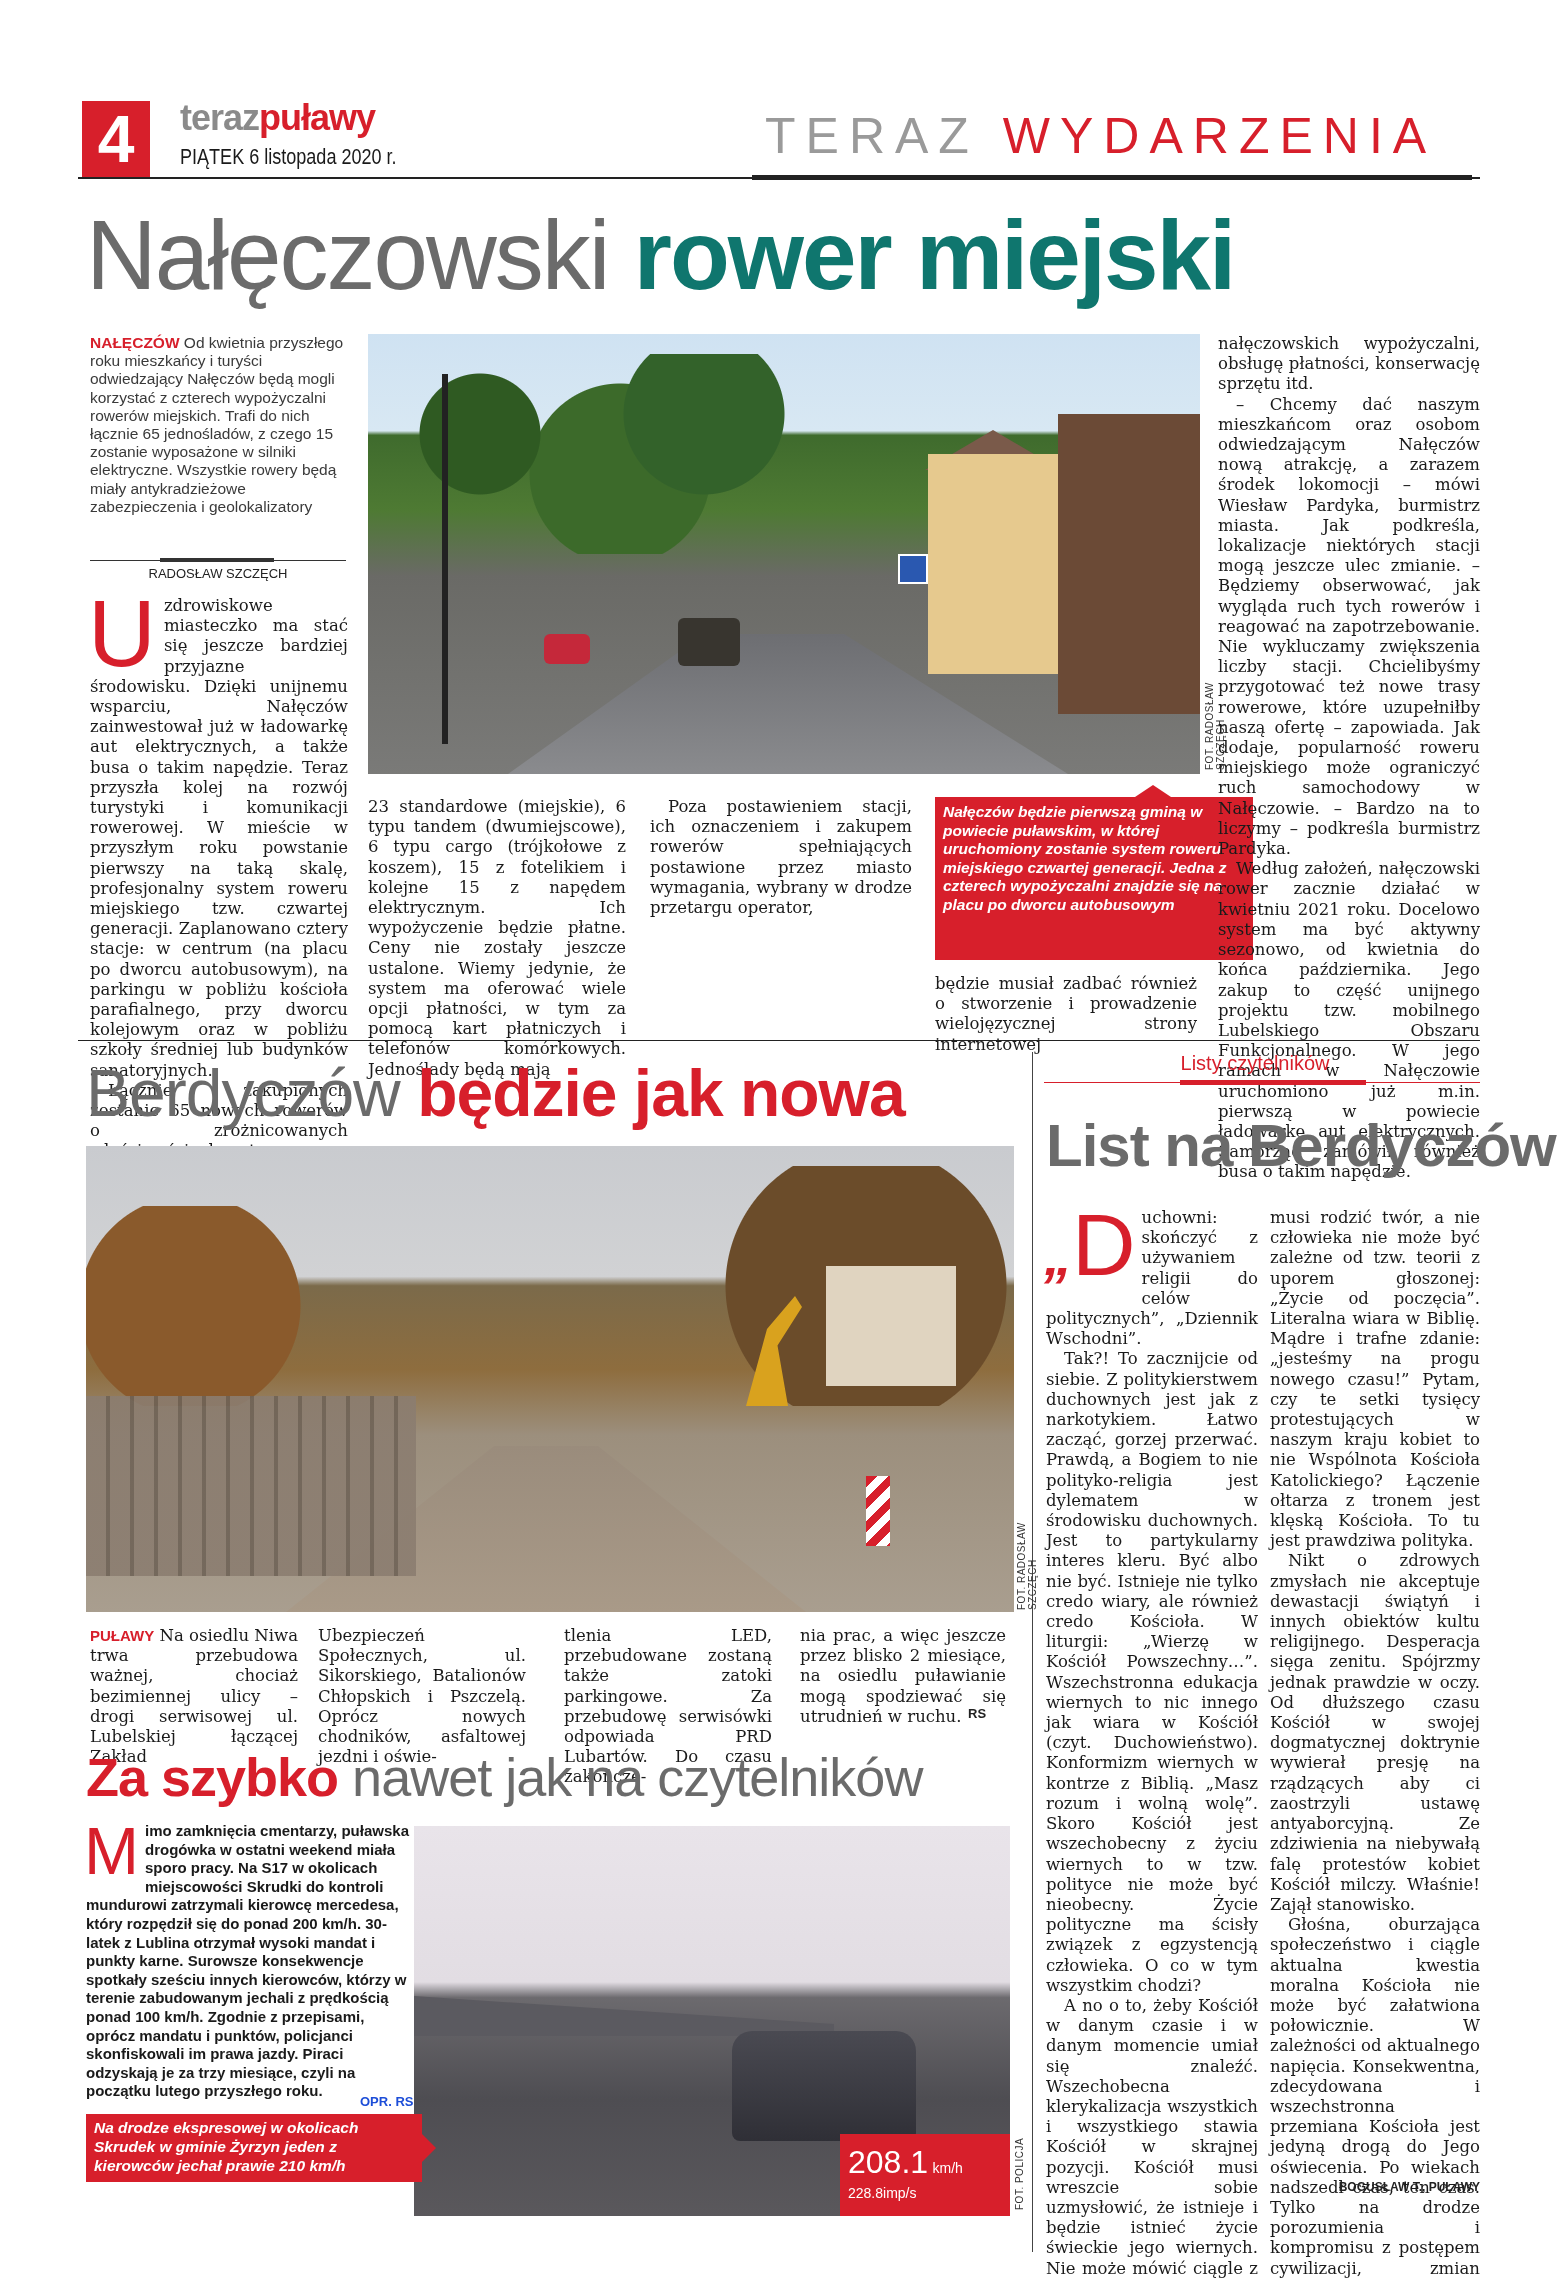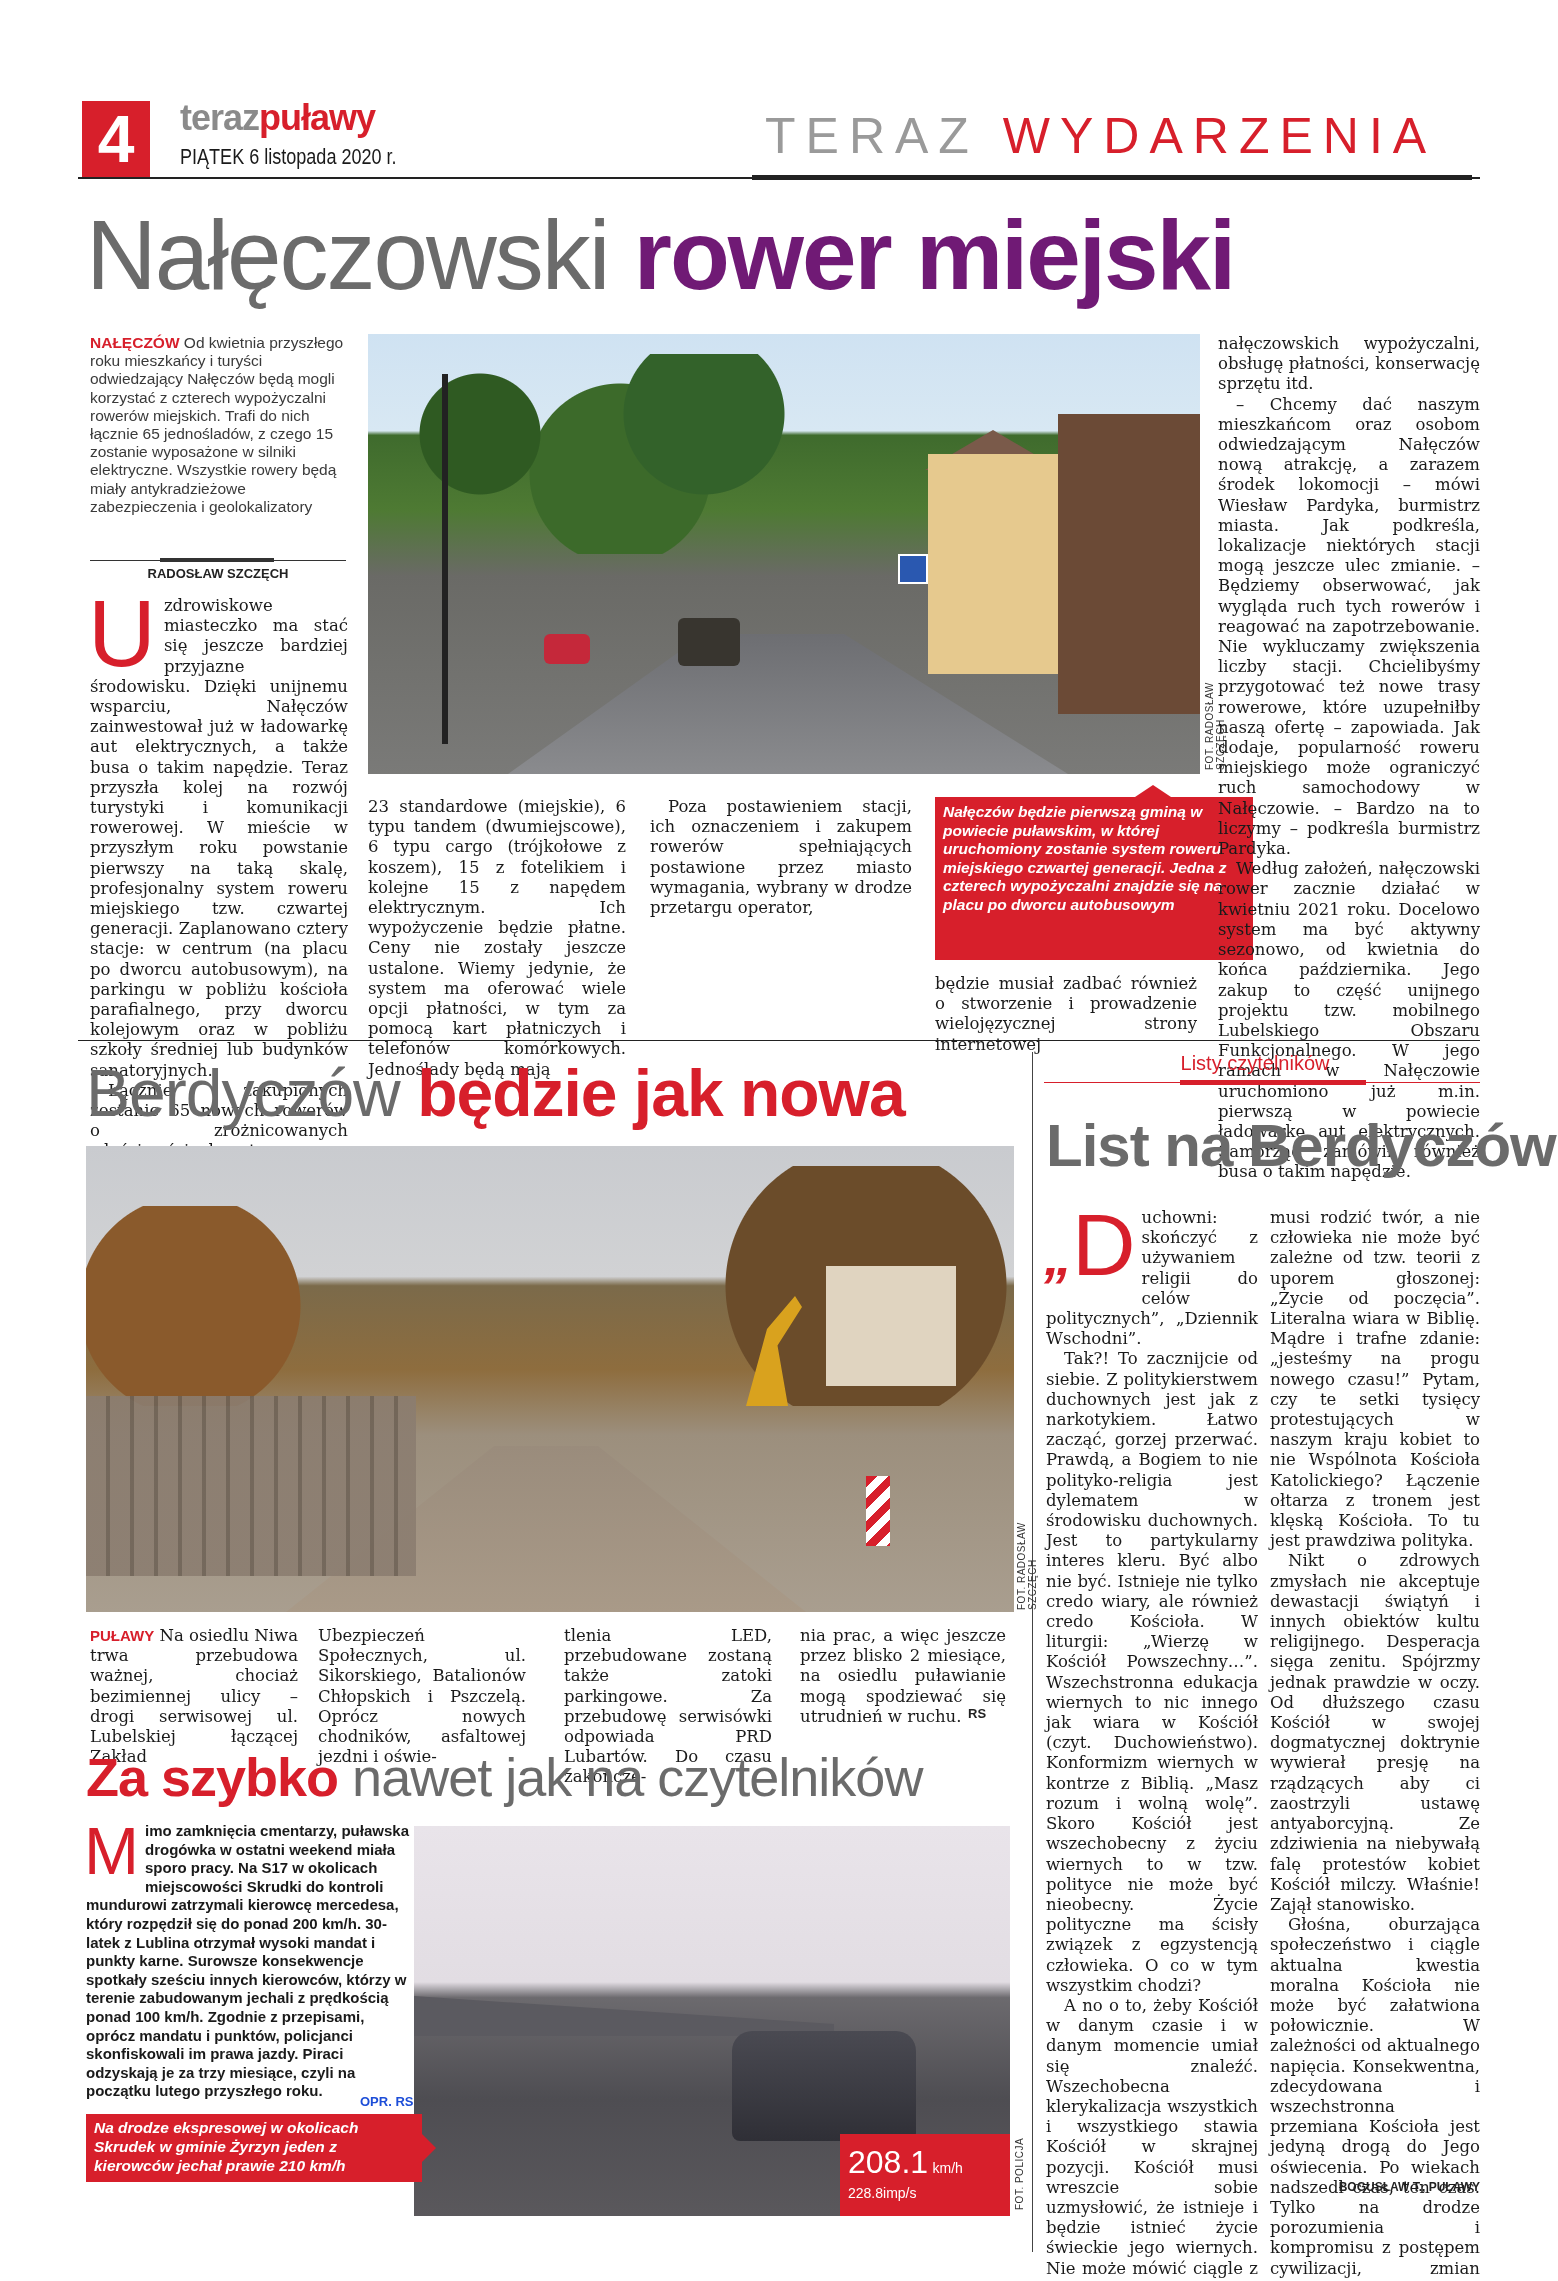--- a/index.html
+++ b/index.html
@@ -17,28 +17,28 @@
   .dateline { left: 180px; top: 143px; font-family: "Liberation Sans", sans-serif; font-size: 22px; line-height: 28px; color: #1a1a1a; transform: scaleX(0.82); transform-origin: left; }
   .section-title { left: 765px; top: 108px; font-family: "Liberation Sans", sans-serif; font-size: 50px; letter-spacing: 10px; line-height: 56px; font-weight: normal; }
   .section-title .s1 { color: #9a9a9a; }
   .section-title .s2 { color: #d71f2b; }
   .rule-top { left: 78px; top: 177px; width: 1402px; height: 2px; background: #222; }
   .rule-top-thick { left: 752px; top: 175px; width: 720px; height: 5px; background: #222; }
 
   
   .h1 { left: 86px; top: 190px; font-family: "Liberation Sans", sans-serif; font-size: 98px; line-height: 130px; letter-spacing: -2px; white-space: nowrap; }
   .h1 .light { color: #6b6b6b; font-weight: normal; }
-  .h1 .bold { color: #701a75; font-weight: bold; }
+  .h1 .bold { color: #0f766e; font-weight: bold; }
 
   
   .lead { left: 90px; top: 334px; width: 265px; font-family: "Liberation Sans", sans-serif; font-size: 15.5px; line-height: 18.2px; color: #3a3a3a; }
   .lead .place { color: #d71f2b; font-weight: bold; }
   .byline-rule { left: 90px; top: 560px; width: 256px; height: 1px; background: #333; }
   .byline-rule-thick { left: 160px; top: 558px; width: 114px; height: 4px; background: #333; }
-  .byline { left: 90px; top: 566px; width: 256px; text-align: center; font-family: "Liberation Sans", sans-serif; font-weight: bold; font-size: 13px; color: #222; }
+  .byline { left: 90px; top: 566px; width: 256px; text-align: center; font-family: "Liberation Sans", sans-serif; font-weight: normal; font-size: 13px; color: #222; }
 
   .body-col { font-size: 16.5px; line-height: 20.2px; text-align: justify; hyphens: auto; color: #1a1a1a; }
   .body-col p { text-indent: 18px; }
   .body-col p.noindent { text-indent: 0; }
   .dropcap-u { float: left; font-family: "Liberation Sans", sans-serif; font-size: 94px; line-height: 72px; color: #d71f2b; margin: 2px 8px 0 -2px; font-weight: normal; }
 
   
   .photo1 { left: 368px; top: 334px; width: 832px; height: 440px; overflow: hidden;
     background: linear-gradient(180deg, #cfe2f2 0%, #d8e8f3 22%, #3f6b2d 23%, #4e7a33 40%, #6a6a66 55%, #7a7a78 100%); }
   .photo1 .road { position:absolute; left: 140px; top: 300px; width: 560px; height: 140px; background: linear-gradient(180deg,#6d6e72,#8a8b8e); clip-path: polygon(35% 0, 60% 0, 100% 100%, 0 100%); }

